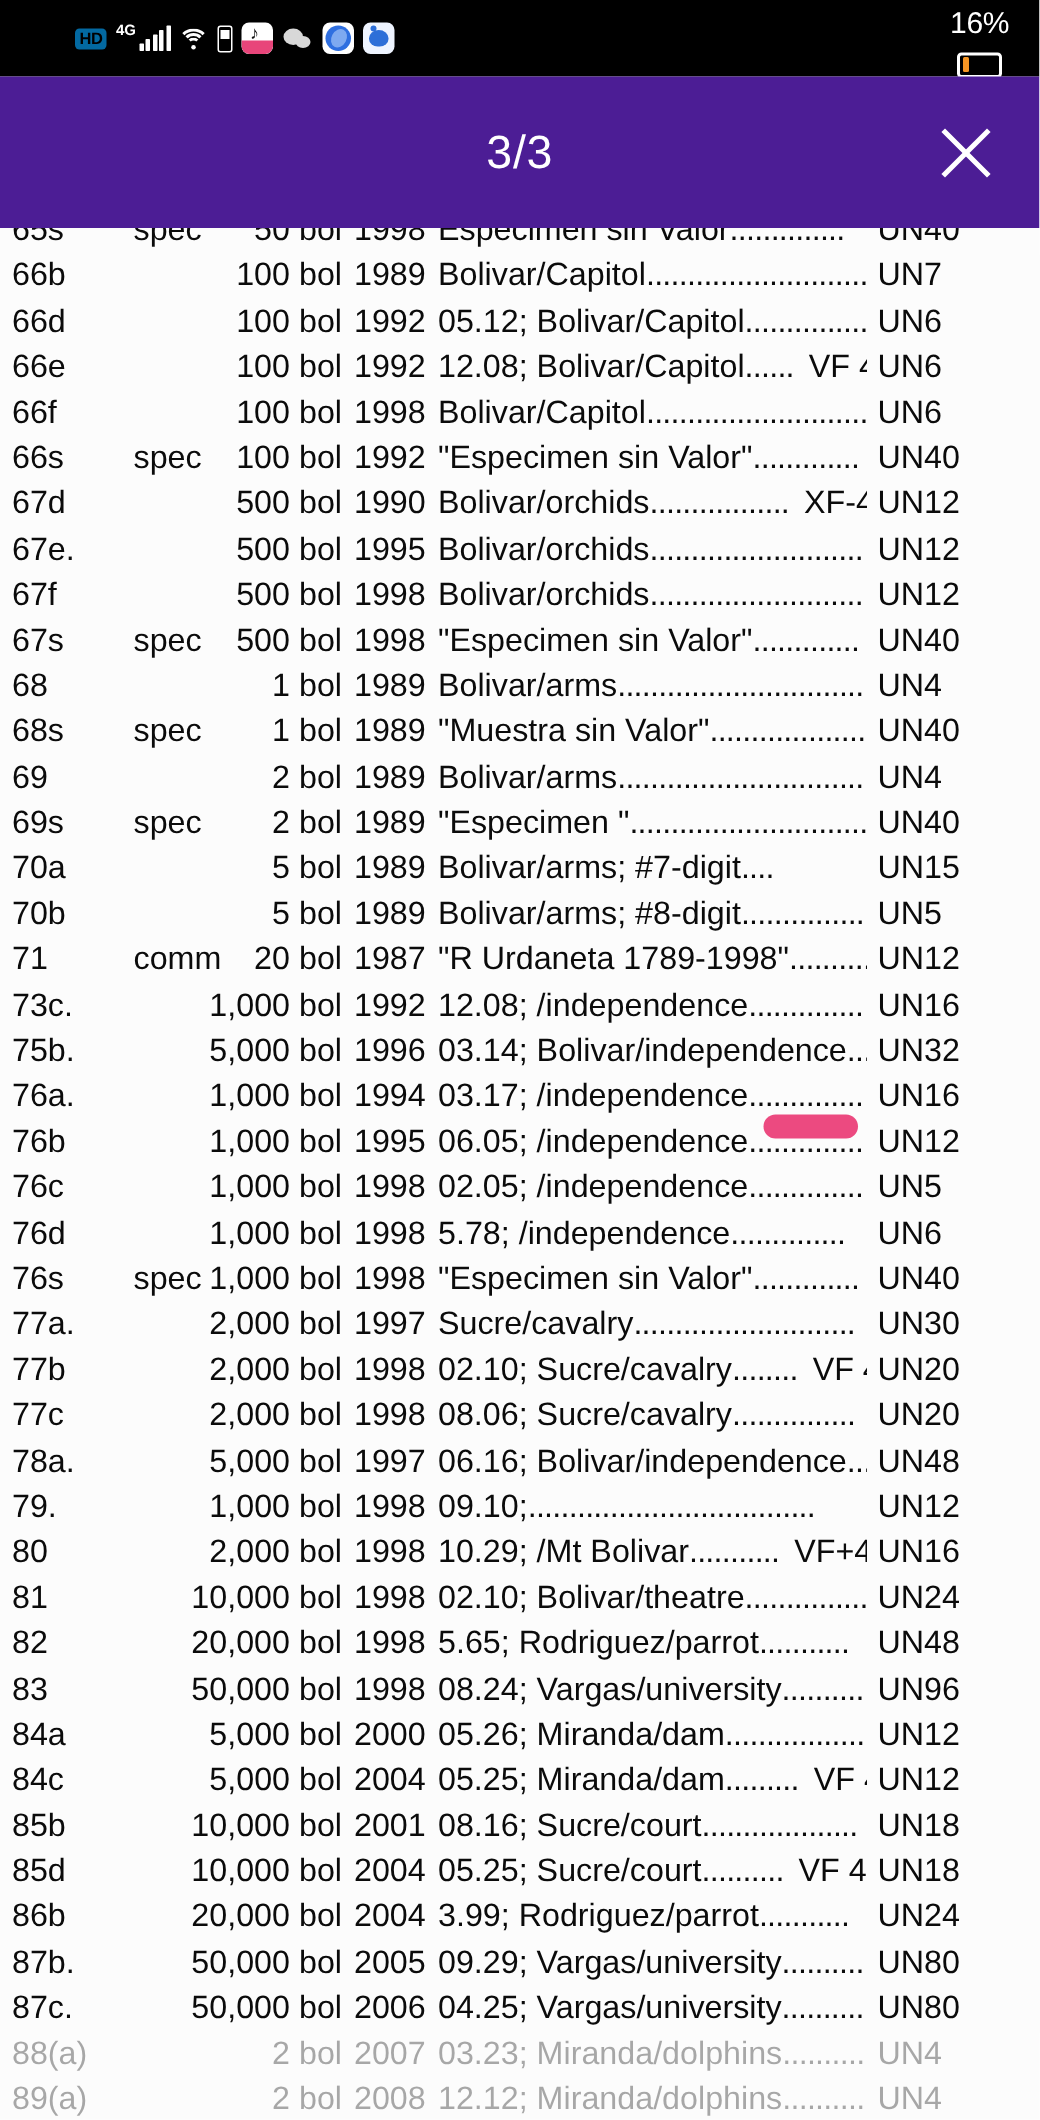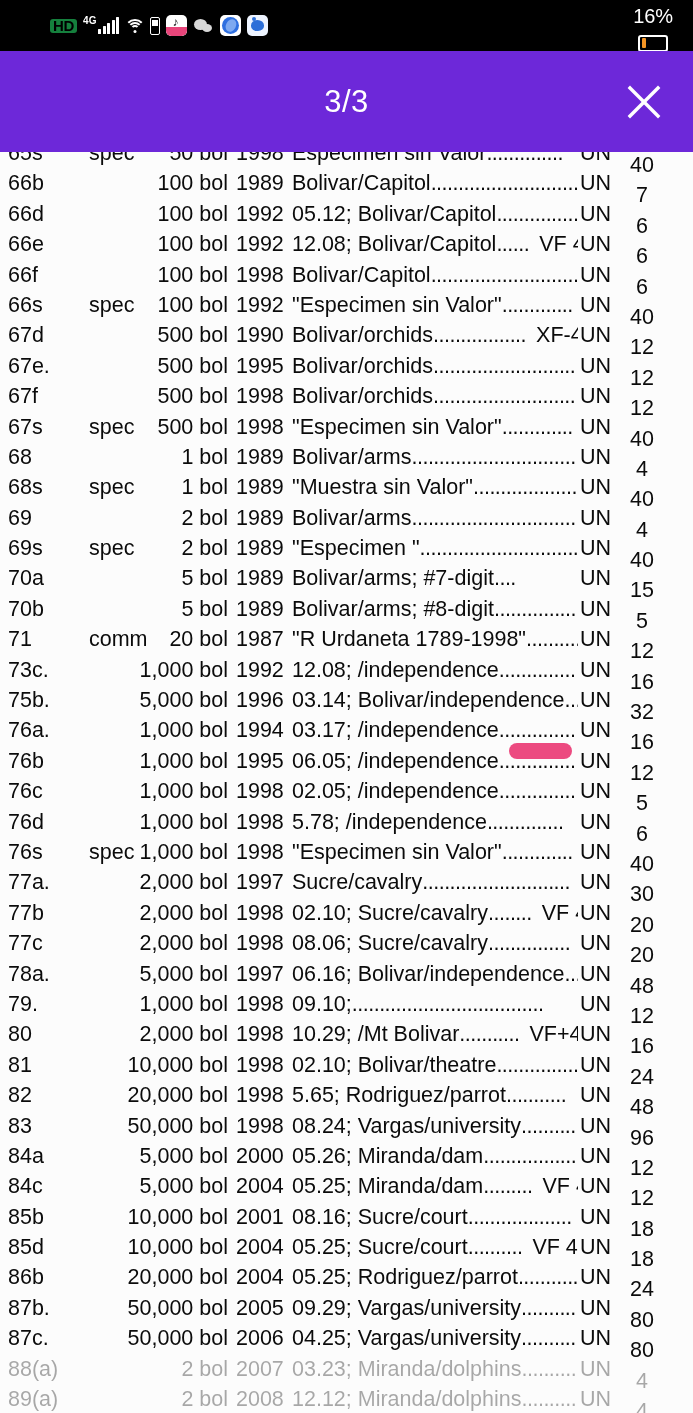--- a/index.html
+++ b/index.html
@@ -15,21 +15,21 @@
   .statusbar{
     height:51px;width:693px;background:#000;
     display:flex;align-items:center;justify-content:space-between;
     padding:0 14px;box-sizing:border-box;
     position:relative;
   }
   .sb-left{display:flex;align-items:center;gap:6px;padding-left:36px;}
   .sb-right{display:flex;align-items:center;gap:7px;padding-right:4px;flex-direction:column;}
 
   .ico-hd{
-    background:#15803d;color:#000;font-size:15px;font-weight:bold;
+    background:#0369a1;color:#000;font-size:11px;font-weight:bold;
     border-radius:3px;padding:1px 3px;line-height:12px;letter-spacing:-.3px;
   }
   .ico-4g{color:#fff;font-size:10px;font-weight:bold;position:relative;top:-5px;margin-right:-4px;}
   .bars{display:flex;align-items:flex-end;gap:1.5px;height:16px;}
   .bars i{display:block;width:3px;background:#fff;border-radius:.5px;}
   .bars i:nth-child(1){height:5px}
   .bars i:nth-child(2){height:8px}
   .bars i:nth-child(3){height:11px}
   .bars i:nth-child(4){height:14px}
   .bars i:nth-child(5){height:17px}
@@ -76,21 +76,21 @@
       box-shadow:0 0 0 1.5px #000;}
 
   .pct{color:#fff;font-size:20px;letter-spacing:-.2px;}
   .batt{width:30px;height:17px;border:2px solid #fff;border-radius:3px;position:relative;box-sizing:border-box;}
   .batt .fill{position:absolute;left:1.5px;top:1.5px;bottom:1.5px;width:16%;background:#f59524;border-radius:1px;}
   .batt-tip{width:3px;height:7px;background:#fff;border-radius:0 2px 2px 0;margin-left:1.5px;}
   .clock{color:#fff;font-size:21px;font-weight:bold;letter-spacing:-.3px;margin-left:3px;}
 
   
   .viewer-header{
-    height:101px;width:693px;background:#6d28d9;position:relative;
+    height:101px;width:693px;background:#4c1d95;position:relative;
     display:flex;align-items:center;justify-content:center;box-sizing:border-box;
   }
   .page-indicator{color:#fff;font-size:31px;letter-spacing:.5px;}
   .close-btn{
     position:absolute;right:26px;top:50%;transform:translateY(-50%);
     width:46px;height:46px;display:flex;align-items:center;justify-content:center;
   }
   .close-btn svg{display:block;}
 
   
@@ -101,22 +101,22 @@
   .rows{position:absolute;left:0;top:-14px;width:693px;}
   .row{
     height:30.4px;line-height:30.4px;position:relative;width:668px;
     color:#0b0b0b;font-size:21.5px;white-space:nowrap;
   }
   .c-id{position:absolute;left:8px;top:0;}
   .c-spec{position:absolute;left:57px;top:0;margin-left:32px;}
   .c-denom{position:absolute;left:60px;width:168px;text-align:right;top:0;}
   .c-year{position:absolute;left:236px;top:0;}
   .c-desc{position:absolute;left:292px;top:0;width:286px;overflow:hidden;}
-  .c-un{position:absolute;left:580px;width:36px;text-align:left;top:0;}
-  .c-val{position:absolute;left:616px;width:52px;text-align:center;top:12px;}
+  .c-un{position:absolute;left:580px;width:36px;text-align:right;top:0;}
+  .c-val{position:absolute;left:616px;width:52px;text-align:left;top:0;}
 
   .leader{letter-spacing:-.5px;}
   .grade{margin-left:4px;}
 
   .fade-last{opacity:.35;}
 
   
   .hl-pill{
     position:absolute;left:509px;top:591px;width:63px;height:16px;
     background:#ec4a80;border-radius:9px;z-index:5;
@@ -484,21 +484,21 @@
         <span class="c-denom">10,000 bol</span>
         <span class="c-year">2004</span>
         <span class="c-desc"><span>05.25; Sucre/court</span><span class="leader">..........</span><span class="grade"> VF 4,</span></span>
         <span class="c-un">UN</span>
         <span class="c-val">18</span>
       </div>
       <div class="row">
         <span class="c-id">86b</span>
         <span class="c-denom">20,000 bol</span>
         <span class="c-year">2004</span>
-        <span class="c-desc"><span>05.25; Rodriguez/parrot</span><span class="leader">...........</span></span>
+        <span class="c-desc"><span>3.99; Rodriguez/parrot</span><span class="leader">...........</span></span>
         <span class="c-un">UN</span>
         <span class="c-val">24</span>
       </div>
       <div class="row">
         <span class="c-id">87b.</span>
         <span class="c-denom">50,000 bol</span>
         <span class="c-year">2005</span>
         <span class="c-desc"><span>09.29; Vargas/university</span><span class="leader">..........</span></span>
         <span class="c-un">UN</span>
         <span class="c-val">80</span>

